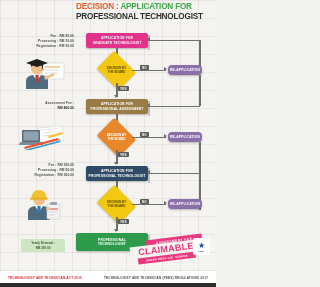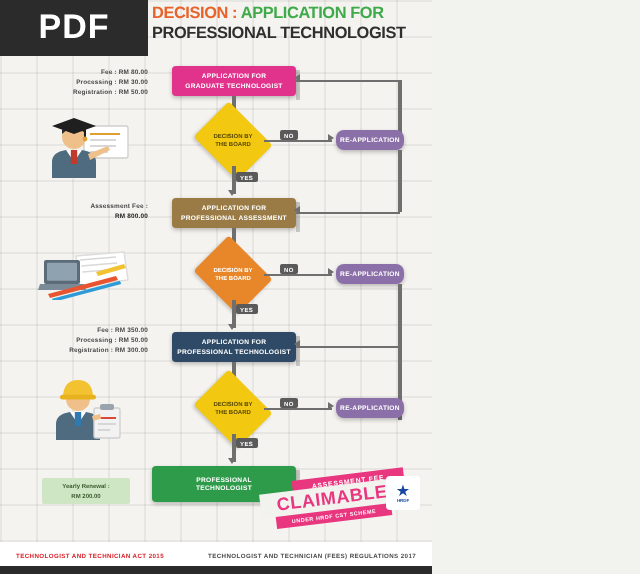--- a/index.html
+++ b/index.html
@@ -114,23 +114,20 @@
   .foot-txt{position:absolute;font-size:3.1px;font-weight:bold;letter-spacing:0.2px;}
   #foot-left{left:8px;top:5px;color:#d8232a;}
   #foot-right{left:104px;top:5px;color:#4a4a4a;}
   #footer-bar{position:absolute;left:0;bottom:0;width:216px;height:4px;background:#2b2b2b;}
 </style>
 </head>
 <body>
 
 <div id="page">
 
-  <div id="pdf-badge">
-    <span>PDF</span>
-  </div>
 
   <div id="title-wrap">
     <div class="t-line1">
       <span class="t-orange">DECISION :</span>
       <span class="t-green">APPLICATION FOR</span>
     </div>
     <div class="t-line2">PROFESSIONAL TECHNOLOGIST</div>
   </div>
 
   <div class="fee" style="left:14px;top:34px;width:60px;">

